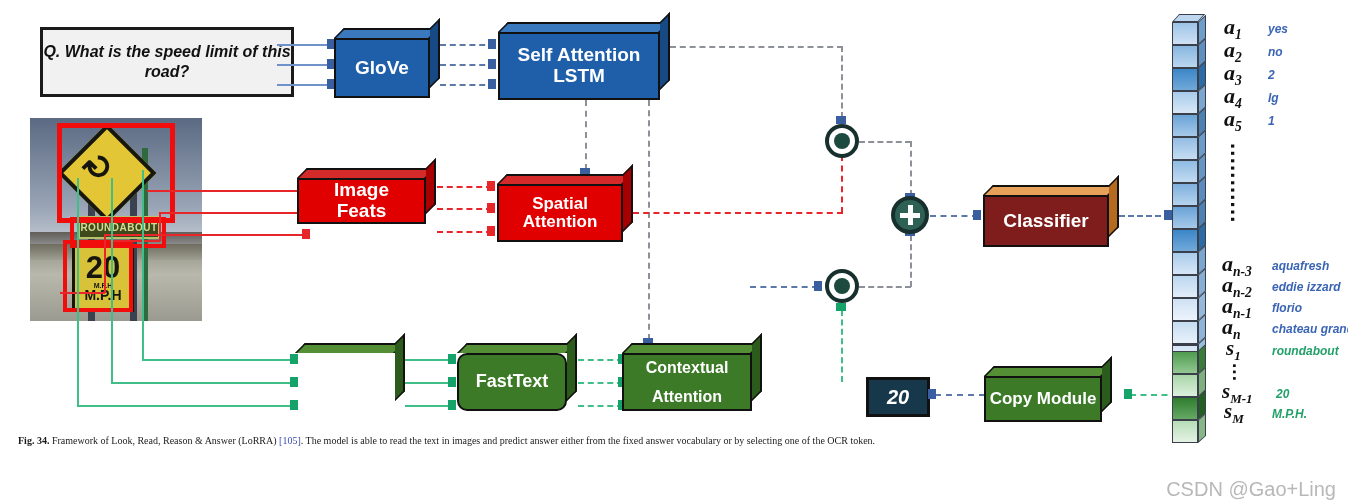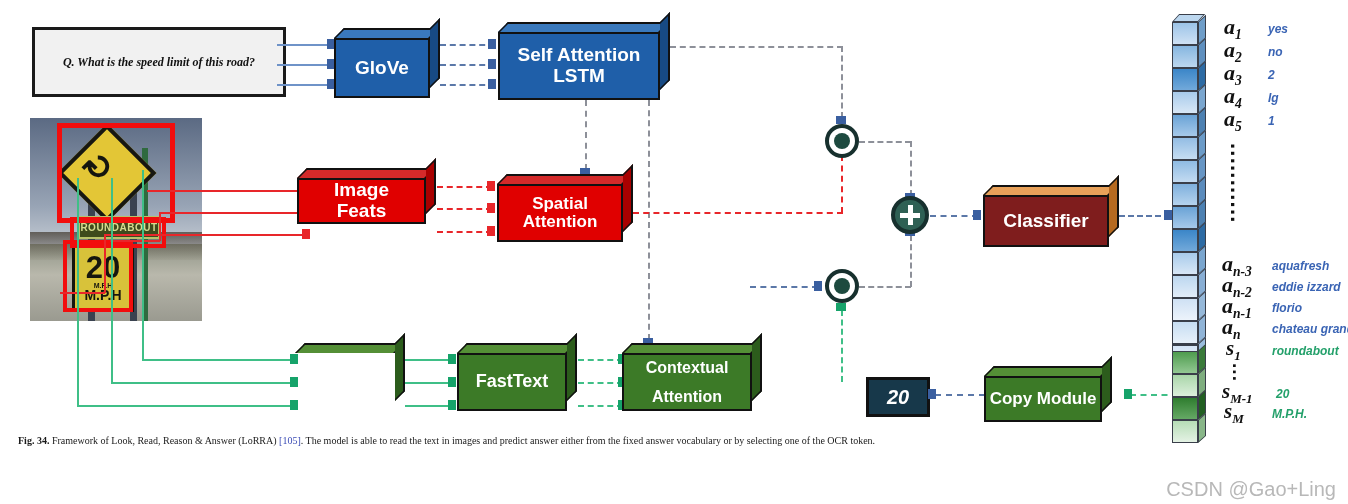--- a/index.html
+++ b/index.html
@@ -121,21 +121,21 @@
   .caption b{font-weight:bold;}
   .cite{color:#3a4bb5;}
   .watermark{position:absolute;right:12px;top:478px;color:#b8b8b8;font-size:20px;
     font-family:"Liberation Sans",sans-serif;}
 </style>
 </head>
 <body>
 
 <div id="root">
 
-  <div class="qbox" style="left:32px;top:27px;width:248px;height:64px;font-size:12px;font-family:Liberation Serif, serif;">
+  <div class="qbox" style="left:40px;top:27px;width:248px;height:64px;font-size:16px;">
     <span>Q. What is the speed limit of this road?</span>
   </div>
 
   <div class="seg h solid-blue" style="left:277px;top:44px;width:52px;"></div>
   <div class="arw arw-r c-blue" style="left:327px;top:39px;"></div>
   <div class="seg h solid-blue" style="left:277px;top:64px;width:52px;"></div>
   <div class="arw arw-r c-blue" style="left:327px;top:59px;"></div>
   <div class="seg h solid-blue" style="left:277px;top:84px;width:52px;"></div>
   <div class="arw arw-r c-blue" style="left:327px;top:79px;"></div>
 
@@ -294,21 +294,21 @@
   <div class="seg h solid-green" style="left:405px;top:359px;width:48px;"></div>
   <div class="arw arw-r c-green" style="left:448px;top:354px;"></div>
   <div class="seg h solid-green" style="left:405px;top:382px;width:48px;"></div>
   <div class="arw arw-r c-green" style="left:448px;top:377px;"></div>
   <div class="seg h solid-green" style="left:405px;top:405px;width:48px;"></div>
   <div class="arw arw-r c-green" style="left:448px;top:400px;"></div>
 
   <div class="box3d green" style="left:457px;top:343px;width:120px;height:68px;">
     <div class="top"></div>
     <div class="side"></div>
-    <div class="face" style="font-size:18px;">FastText</div>
+    <div class="face" style="font-size:18px;border-radius:10px;">FastText</div>
   </div>
 
   <div class="seg h dash-green" style="left:578px;top:359px;width:45px;"></div>
   <div class="arw arw-r c-green" style="left:618px;top:354px;"></div>
   <div class="seg h dash-green" style="left:578px;top:382px;width:45px;"></div>
   <div class="arw arw-r c-green" style="left:618px;top:377px;"></div>
   <div class="seg h dash-green" style="left:578px;top:405px;width:45px;"></div>
   <div class="arw arw-r c-green" style="left:618px;top:400px;"></div>
 
   <div class="box3d green" style="left:622px;top:343px;width:140px;height:68px;">

